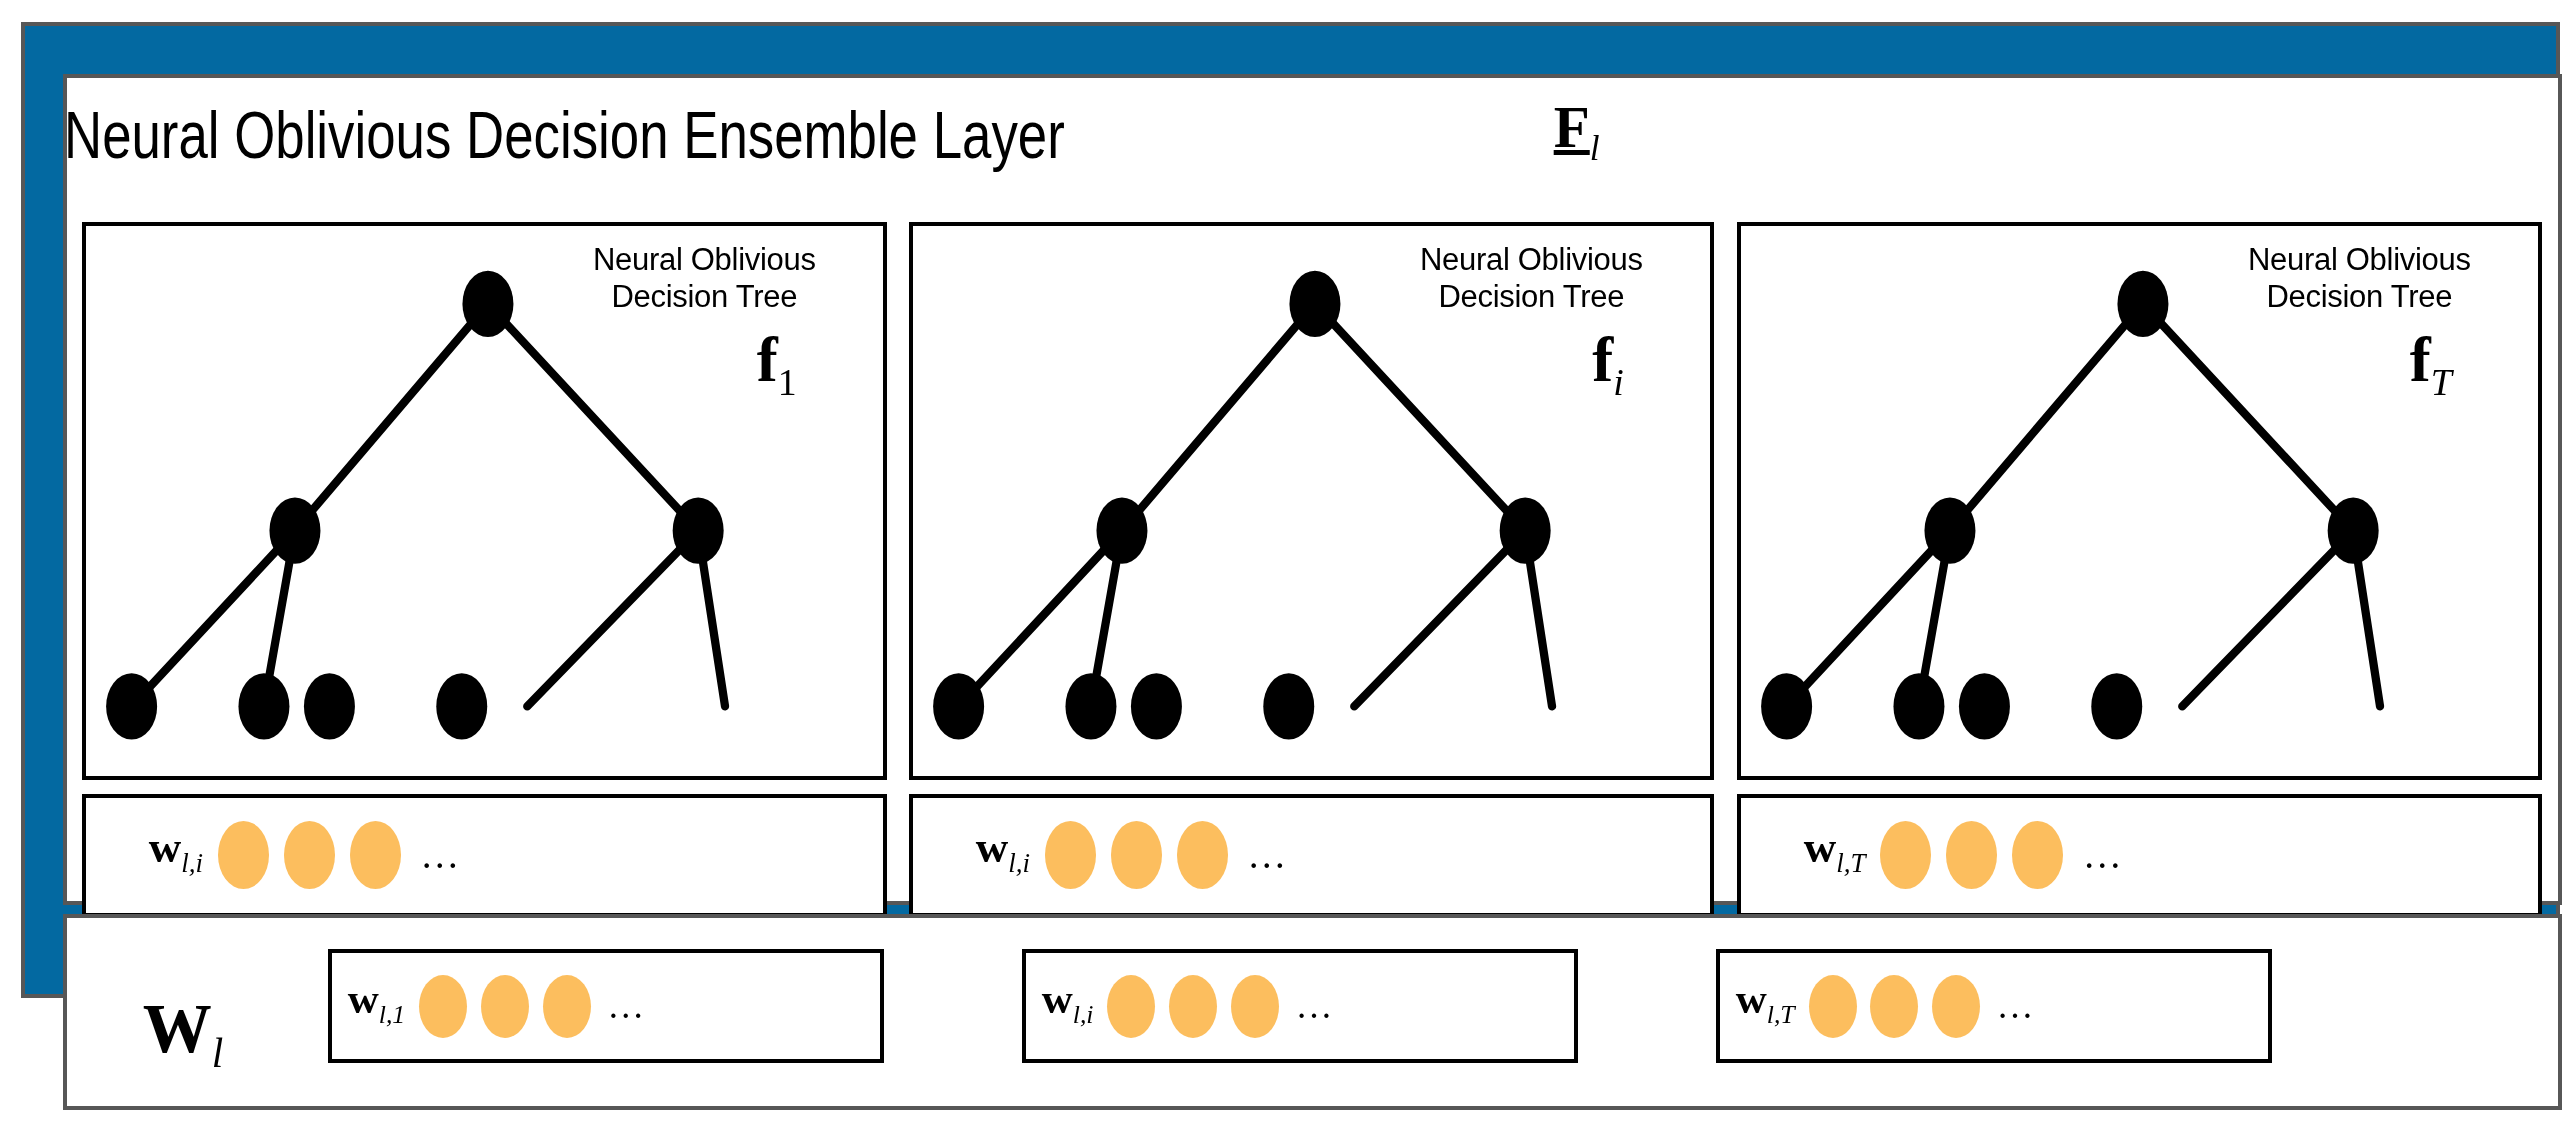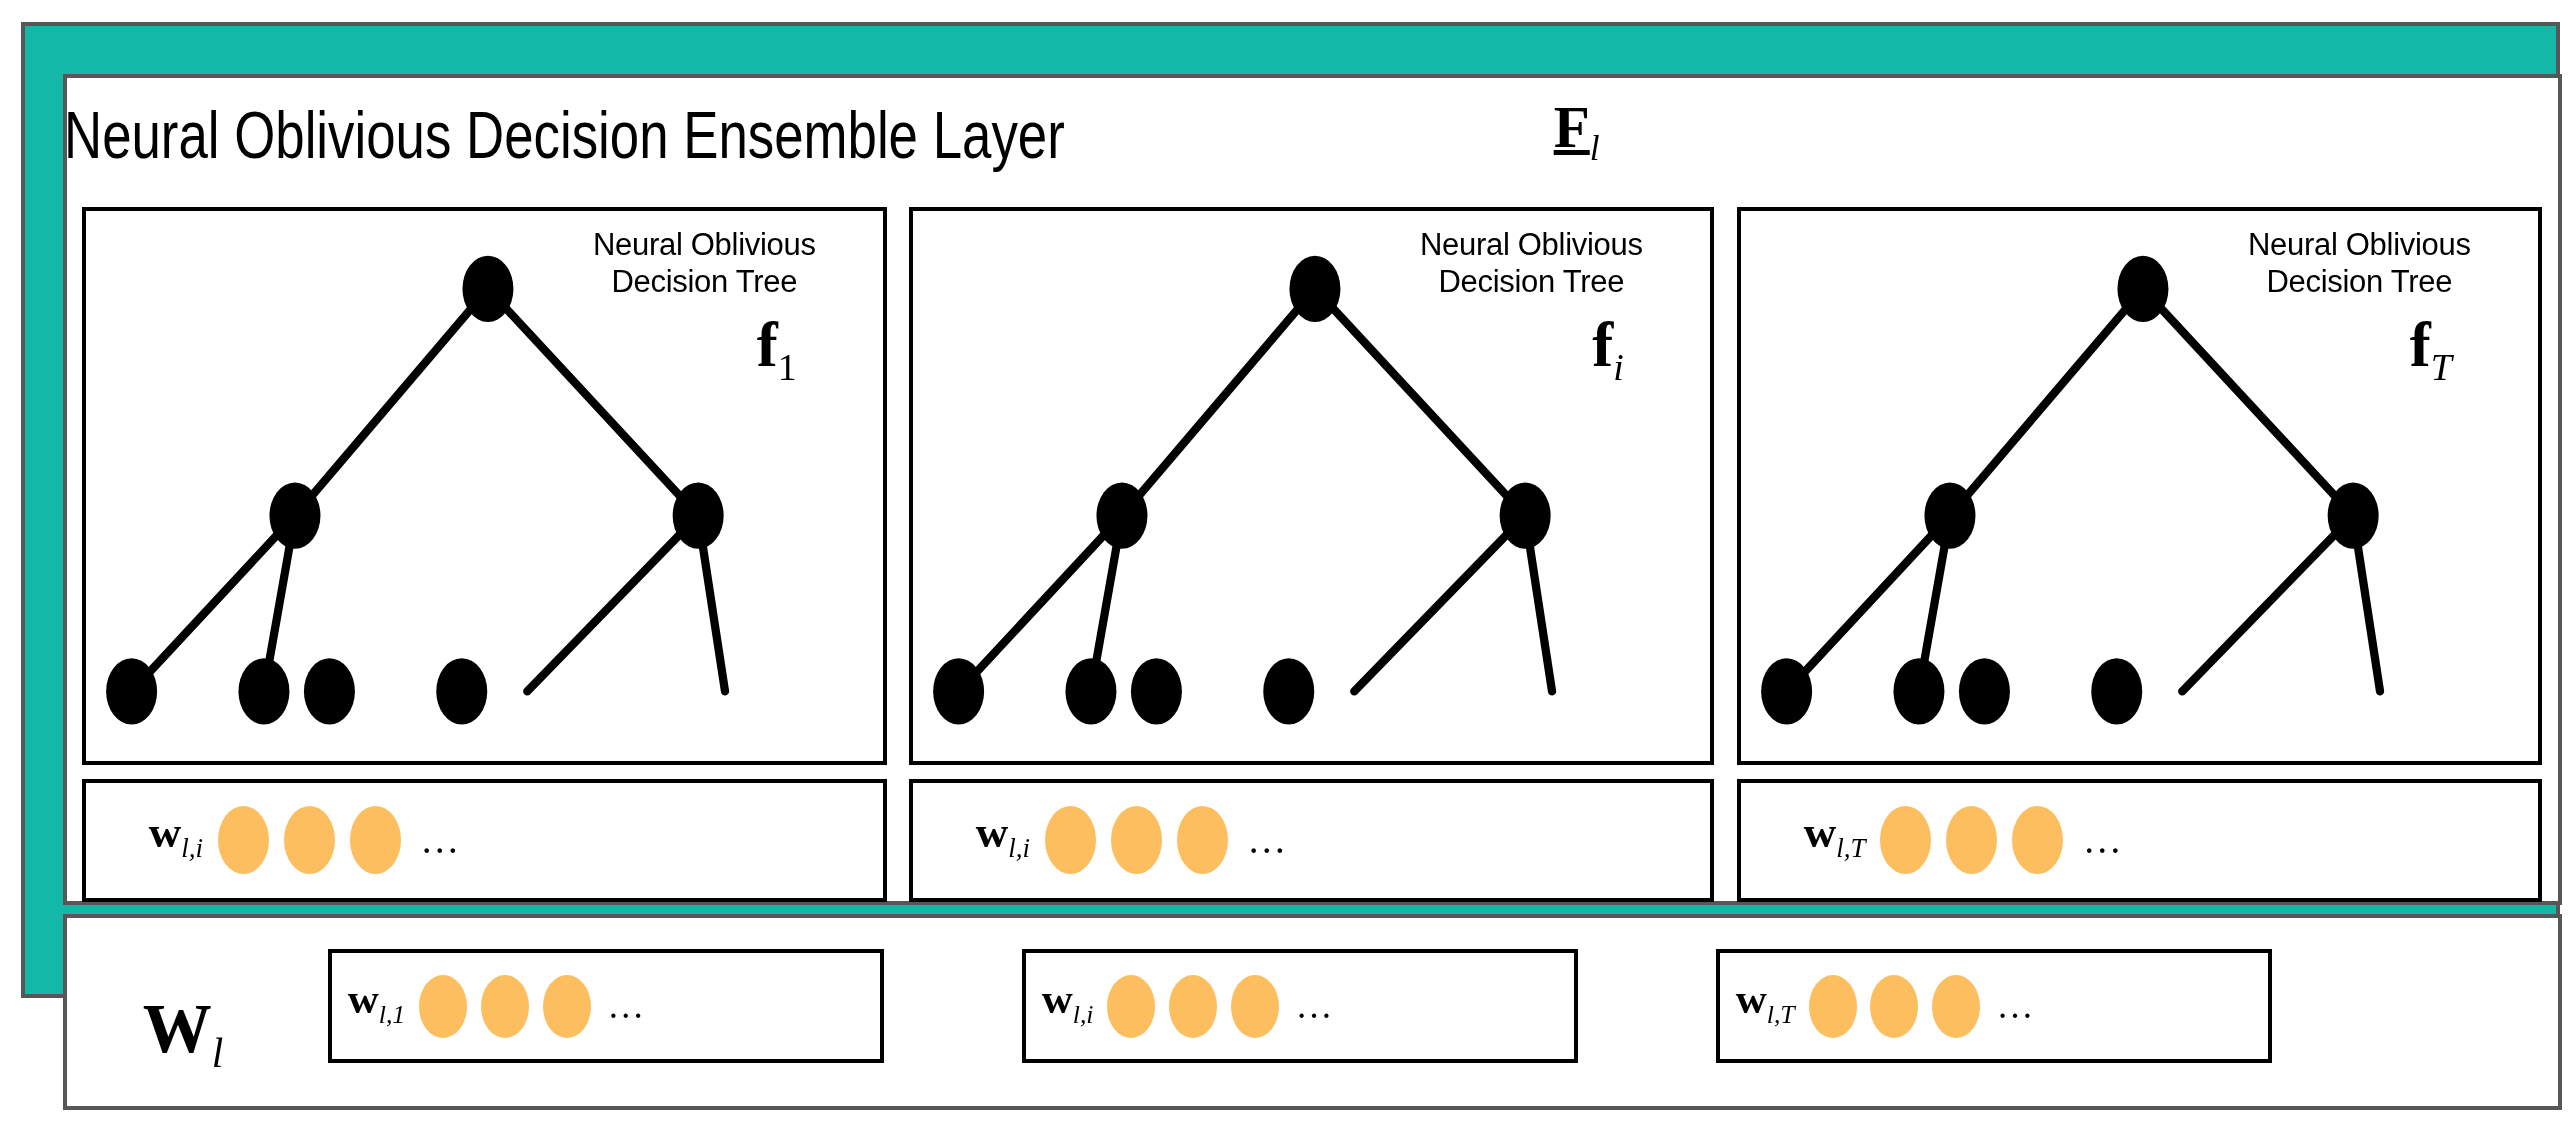--- a/index.html
+++ b/index.html
@@ -5,21 +5,21 @@
   html,body{margin:0;padding:0;background:#ffffff;}
   body{
     width:2576px;height:1147px;position:relative;overflow:hidden;
     font-family:"Liberation Sans", sans-serif;
     -webkit-font-smoothing:antialiased;
   }
 
   
   #outer-frame{
     position:absolute;left:20.7px;top:22px;width:2539px;height:976px;
-    border:4.8px solid #575757;box-sizing:border-box;background:#14b8a6;
+    border:4.8px solid #575757;box-sizing:border-box;background:#0369a1;
   }
 
   
   #node-layer{
     position:absolute;left:38px;top:48px;width:2499px;height:831px;
     border:4.8px solid #575757;box-sizing:border-box;background:#ffffff;
   }
 
   #layer-title{
     position:absolute;left:39px;top:76px;
@@ -43,21 +43,21 @@
     font-size:.60em;vertical-align:sub;
     font-family:"Liberation Serif", serif;
   }
   .sub-b{  
     font-style:normal;font-weight:normal;
     font-size:.60em;vertical-align:sub;
     font-family:"Liberation Serif", serif;
   }
 
   
-  .tree-col{position:absolute;top:181px;width:805px;border-radius:32px;}
+  .tree-col{position:absolute;top:196px;width:805px;border-radius:32px;}
   #tree-col-0{left:57px;}
   #tree-col-1{left:884px;}
   #tree-col-2{left:1712px;}
 
   .tree-panel{
     position:relative;width:805px;height:558px;
     border:4.1px solid #000;box-sizing:border-box;background:#fff;
   }
   .tree-caption{
     position:absolute;right:23.4px;top:15px;width:310px;

